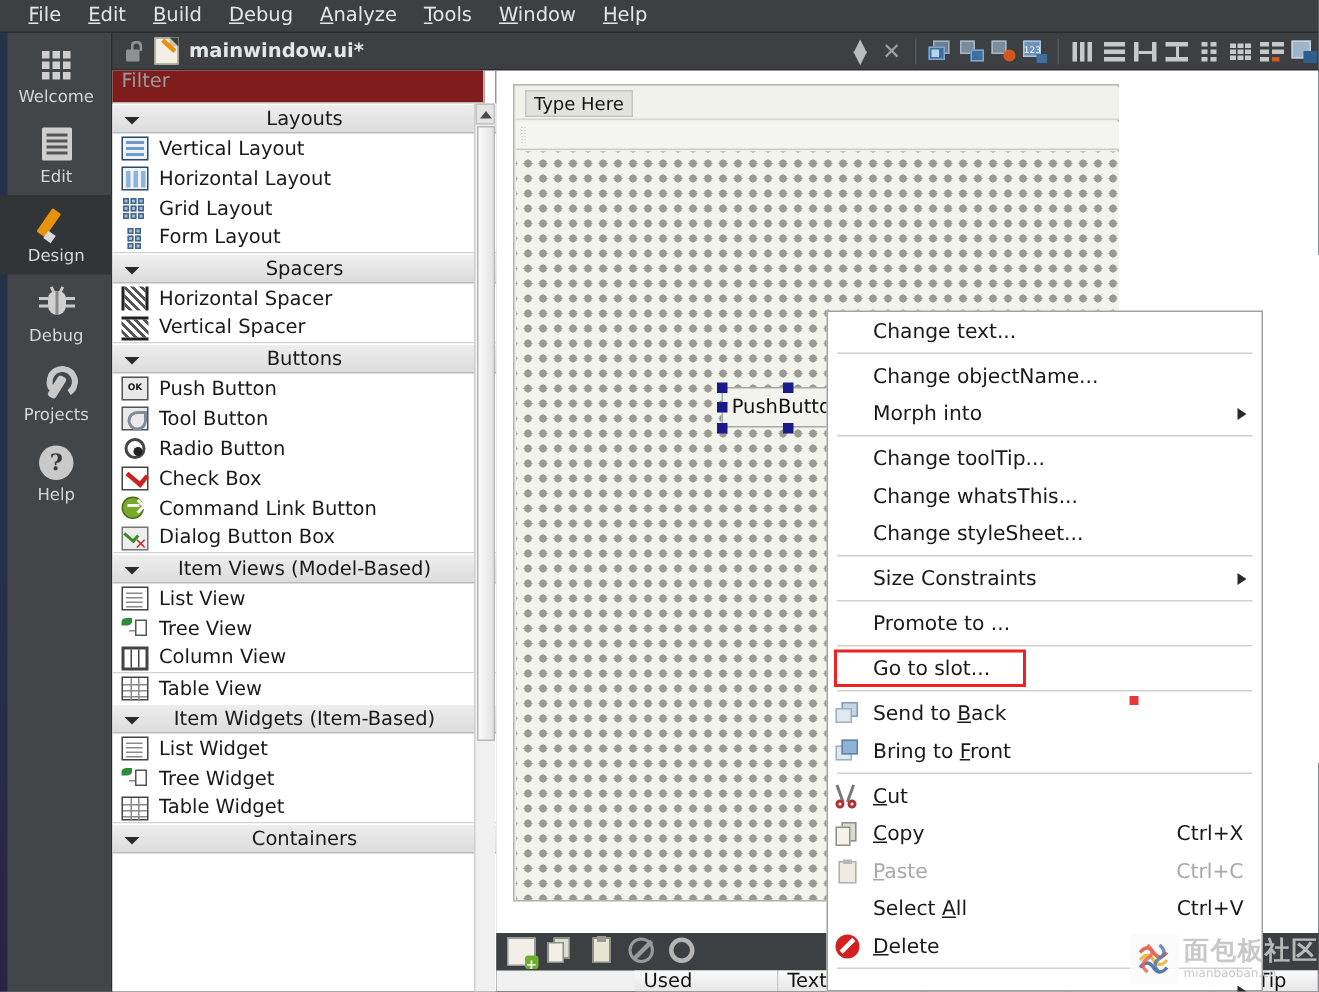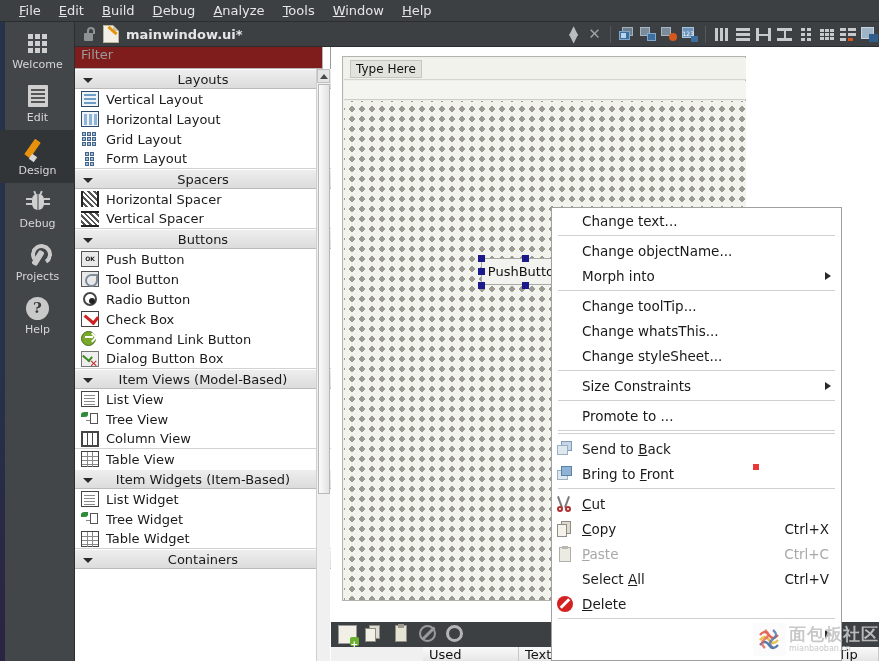--- a/index.html
+++ b/index.html
@@ -833,20 +833,24 @@
     <div class="ctxsep"></div>
     <div class="ctxitem">
       <span>Size Constraints</span>
       <span class="submenu-arrow"></span>
     </div>
     <div class="ctxsep"></div>
     <div class="ctxitem">
       <span>Promote to ...</span>
     </div>
     <div class="ctxsep"></div>
+    <div class="ctxitem" style="position:relative;">
+      <span>Go to slot...</span>
+      <span class="highlight-box"></span>
+    </div>
     <div class="ctxsep"></div>
     <div class="ctxitem">
       <span class="ci mi-send">
           <span class="s1"></span>
           <span class="s2"></span>
         </span>
       <span>Send to <span class="ul">B</span>ack</span>
     </div>
     <div class="ctxitem">
       <span class="ci mi-bring">

